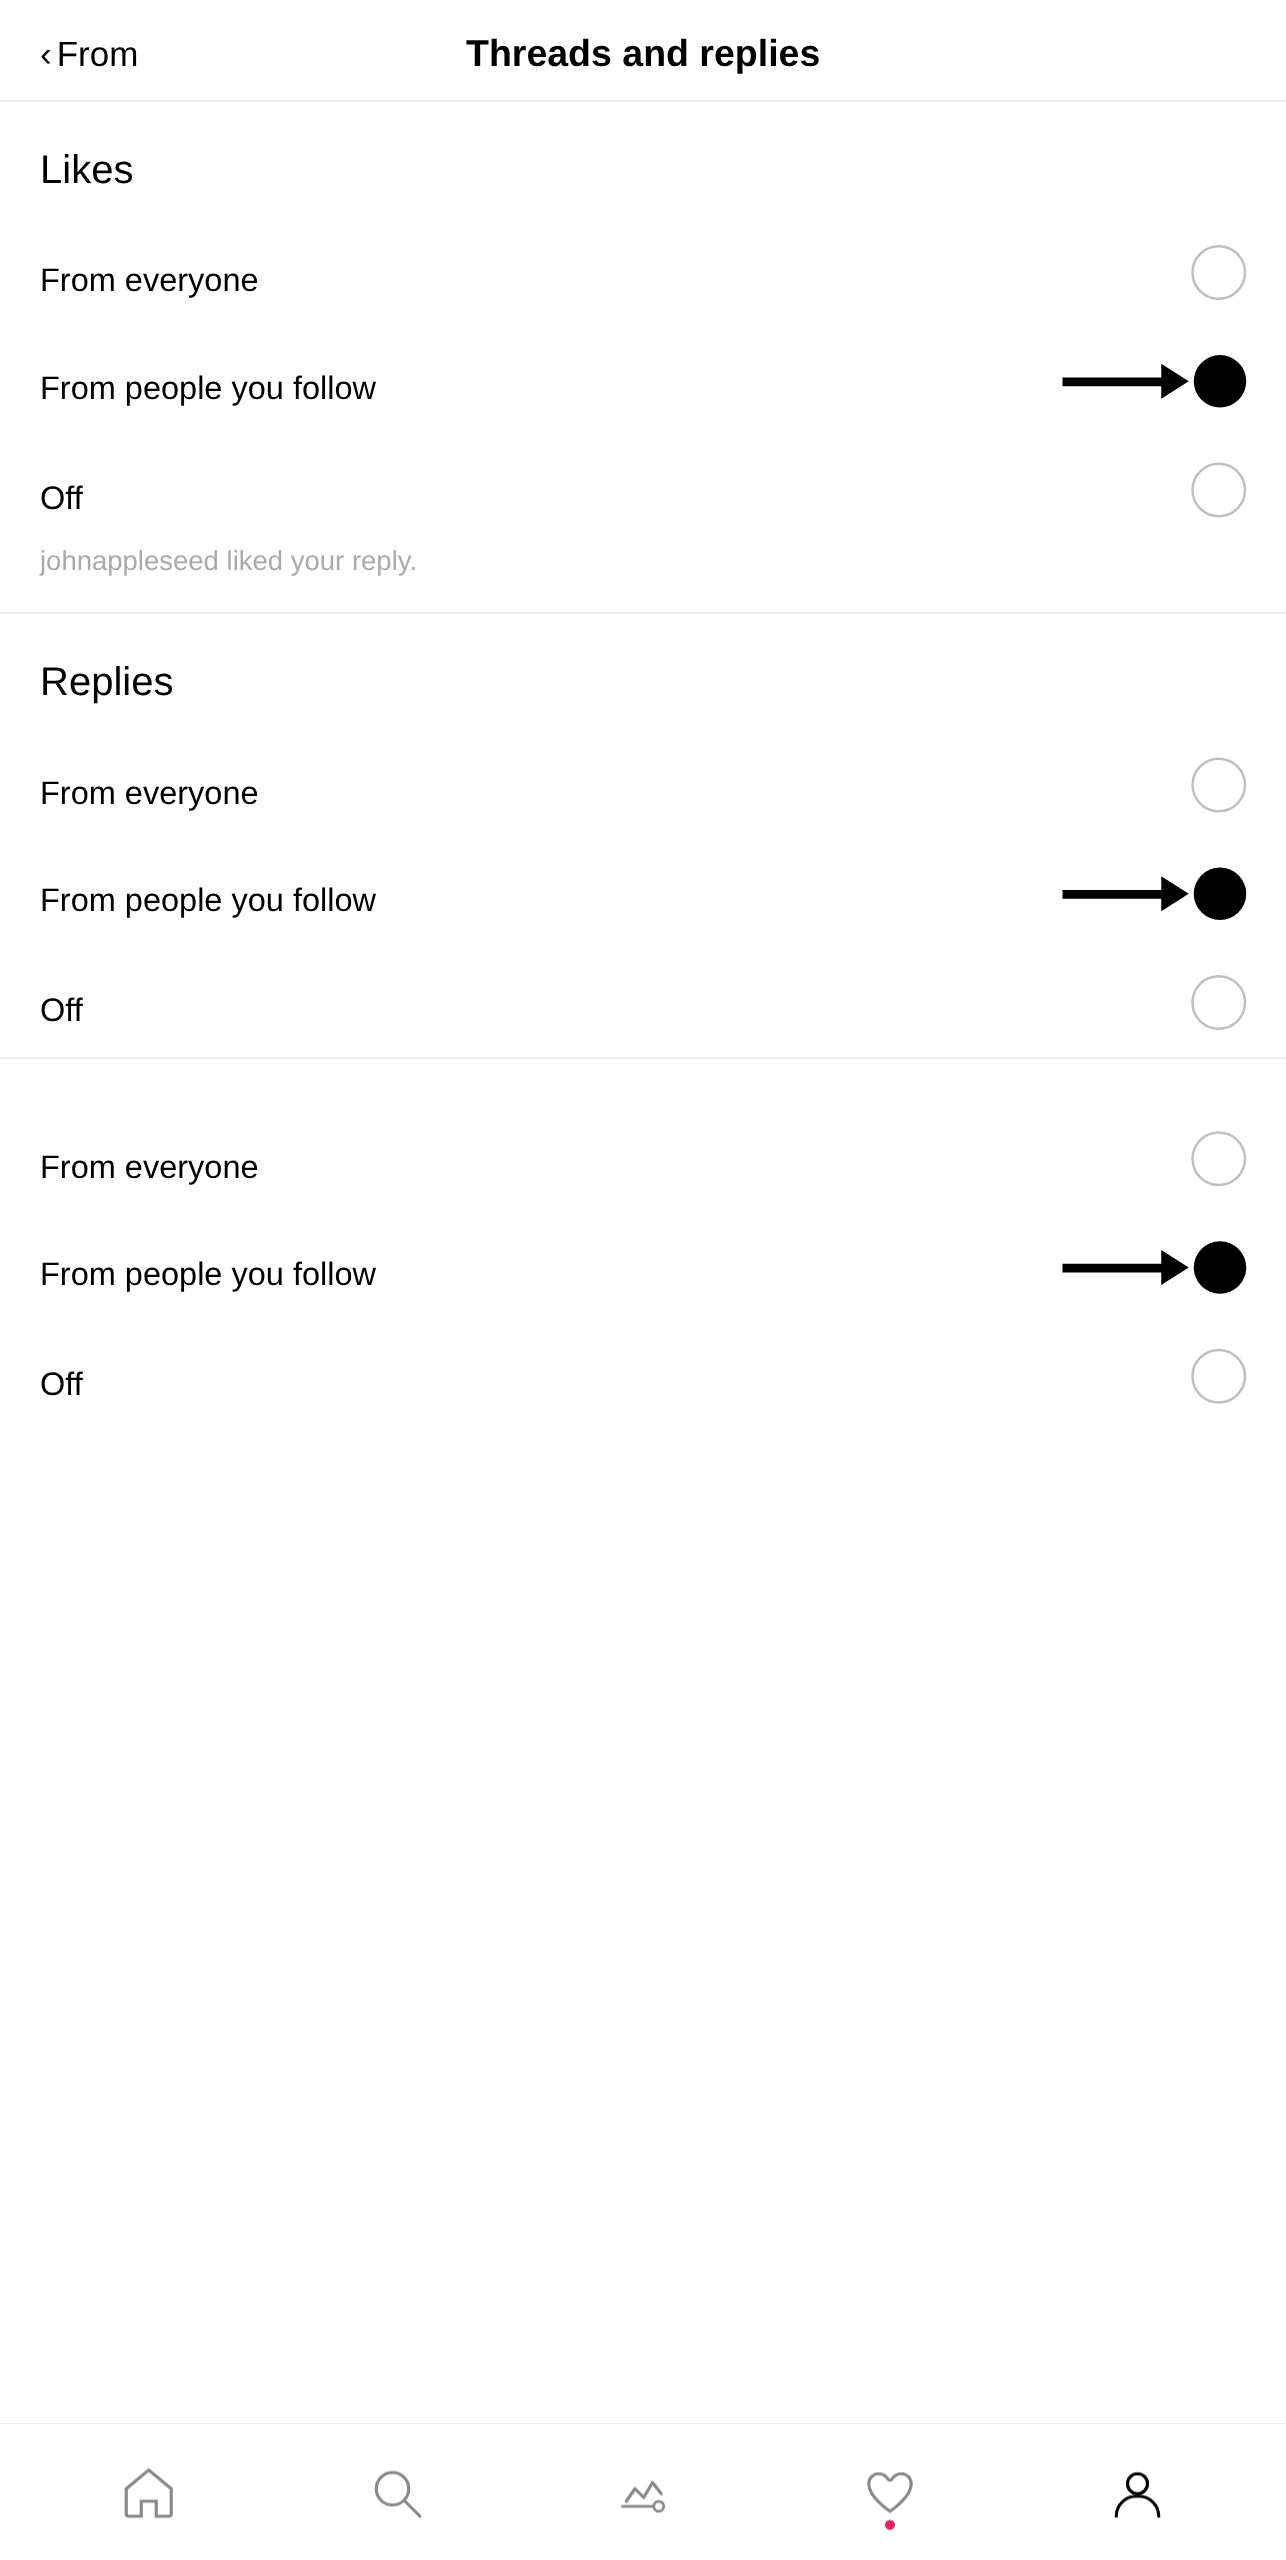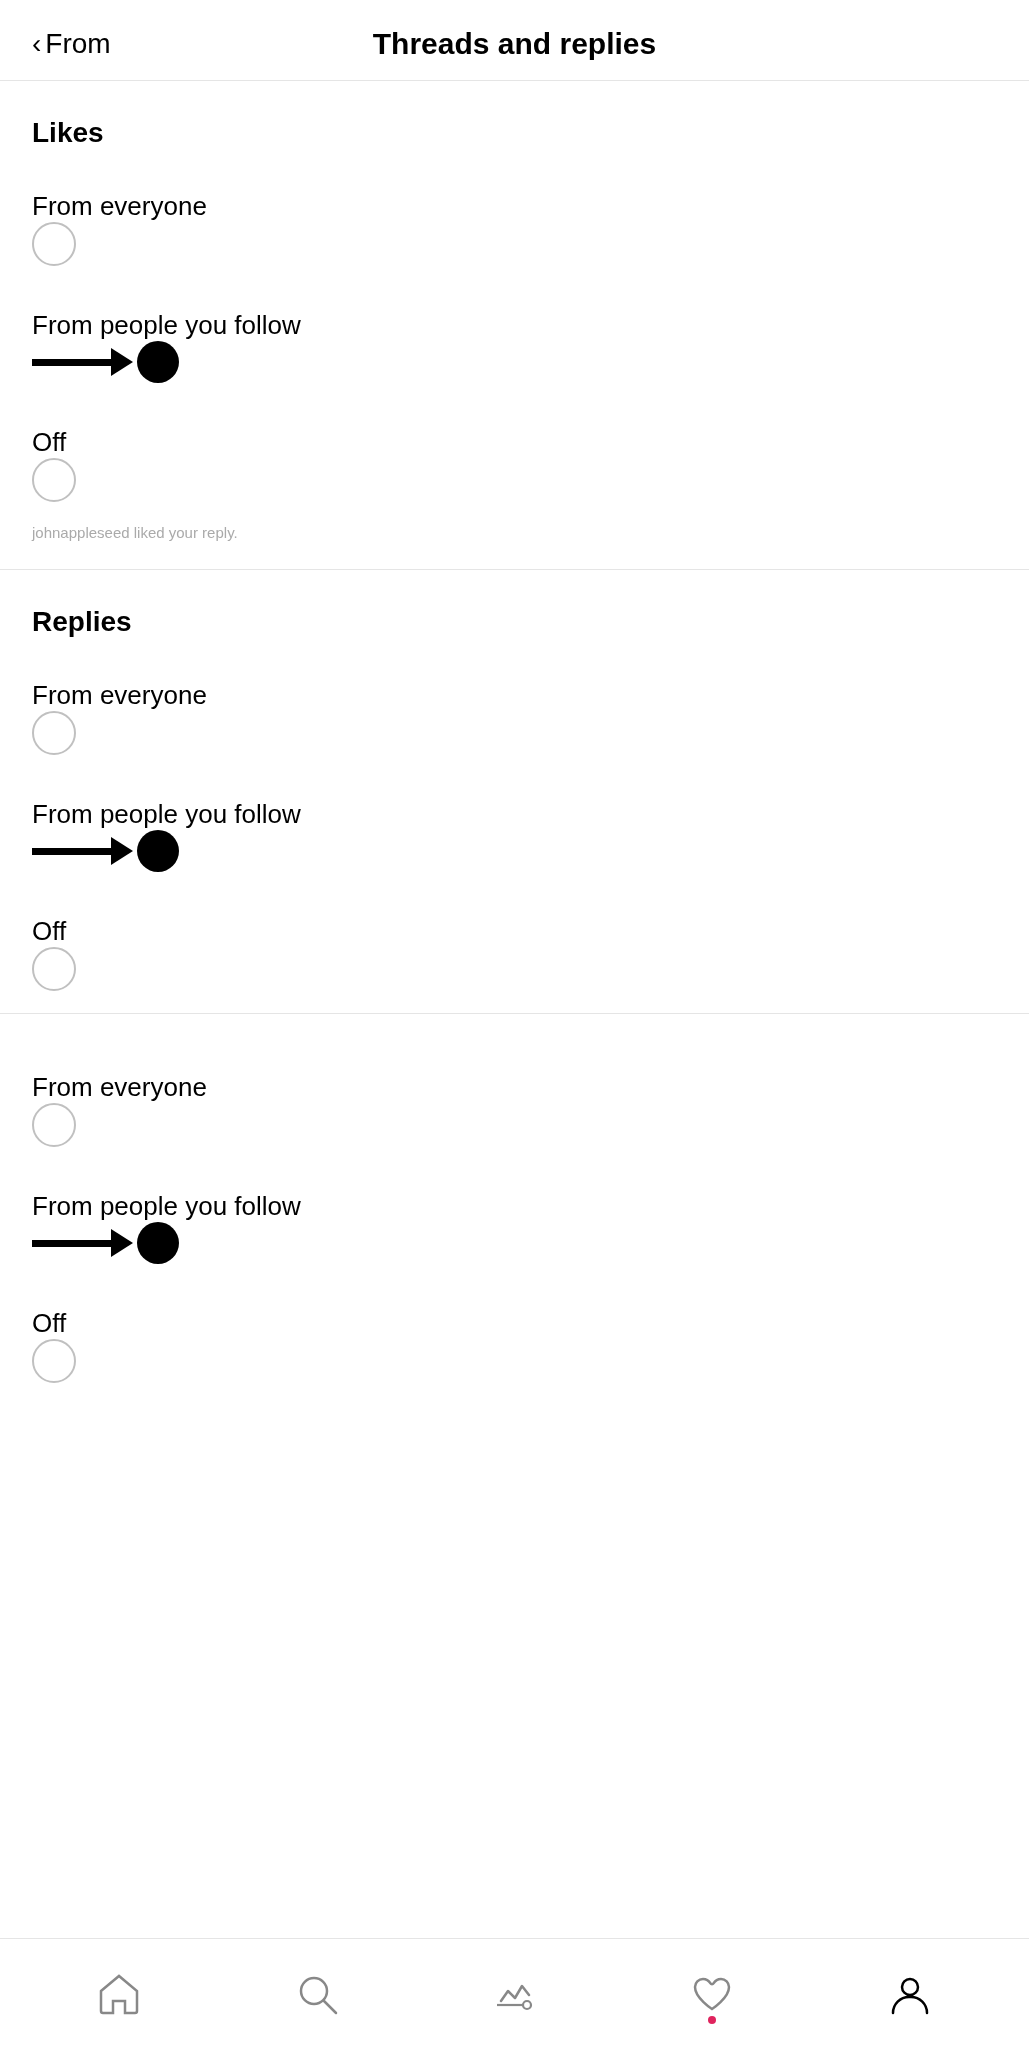--- a/index.html
+++ b/index.html
@@ -64,32 +64,31 @@
     .content {
       padding-bottom: 120px;
     }
 
     
     .section {
       padding: 36px 32px 0 32px;
     }
 
     .section-title {
-      font-size: 28px;
-      font-weight: 700;
+      font-size: 32px;
+      font-weight: 400;
       color: #000;
       margin-bottom: 20px;
     }
 
     .option-row {
       display: flex;
-      align-items: flex-start;
+      align-items: flex-end;
       justify-content: space-between;
       padding: 22px 0;
-      flex-direction: column;
     }
 
     .option-label {
       font-size: 26px;
       color: #000;
     }
 
     
     .radio-circle {
       width: 44px;
@@ -136,21 +135,21 @@
       width: 42px;
       height: 42px;
       border-radius: 50%;
       background: #000;
       flex-shrink: 0;
       margin-left: 4px;
     }
 
     
     .preview-text {
-      font-size: 15px;
+      font-size: 22px;
       color: #aaa;
       padding: 0 0 28px 0;
     }
 
     
     .divider {
       height: 1px;
       background: #e5e5e5;
       margin: 0 0 0 0;
     }

